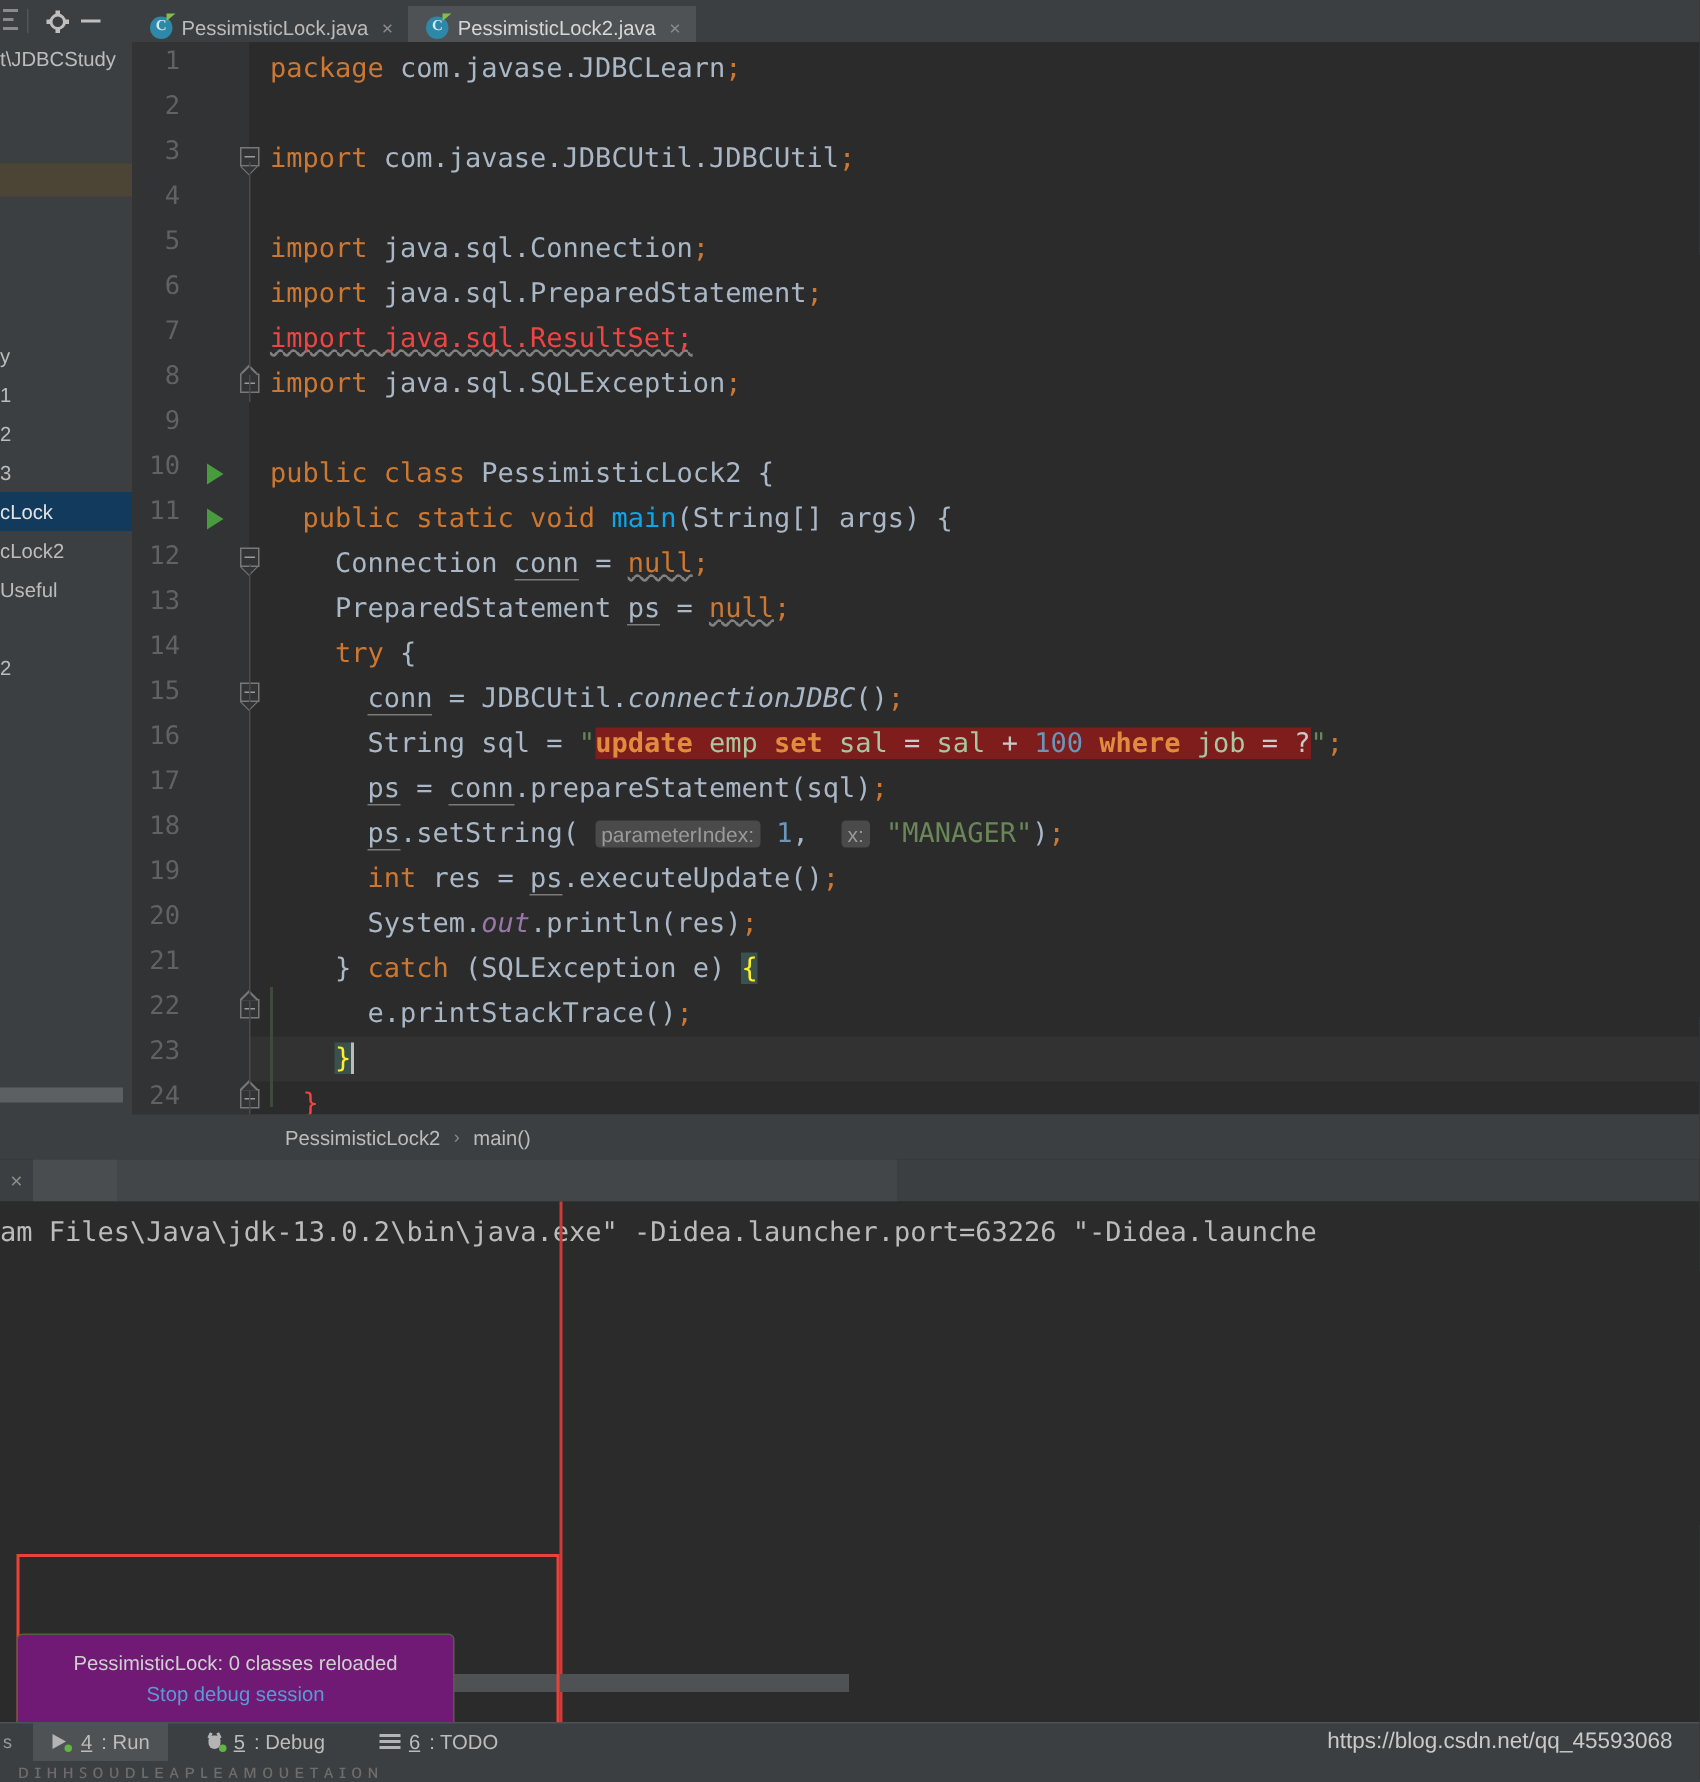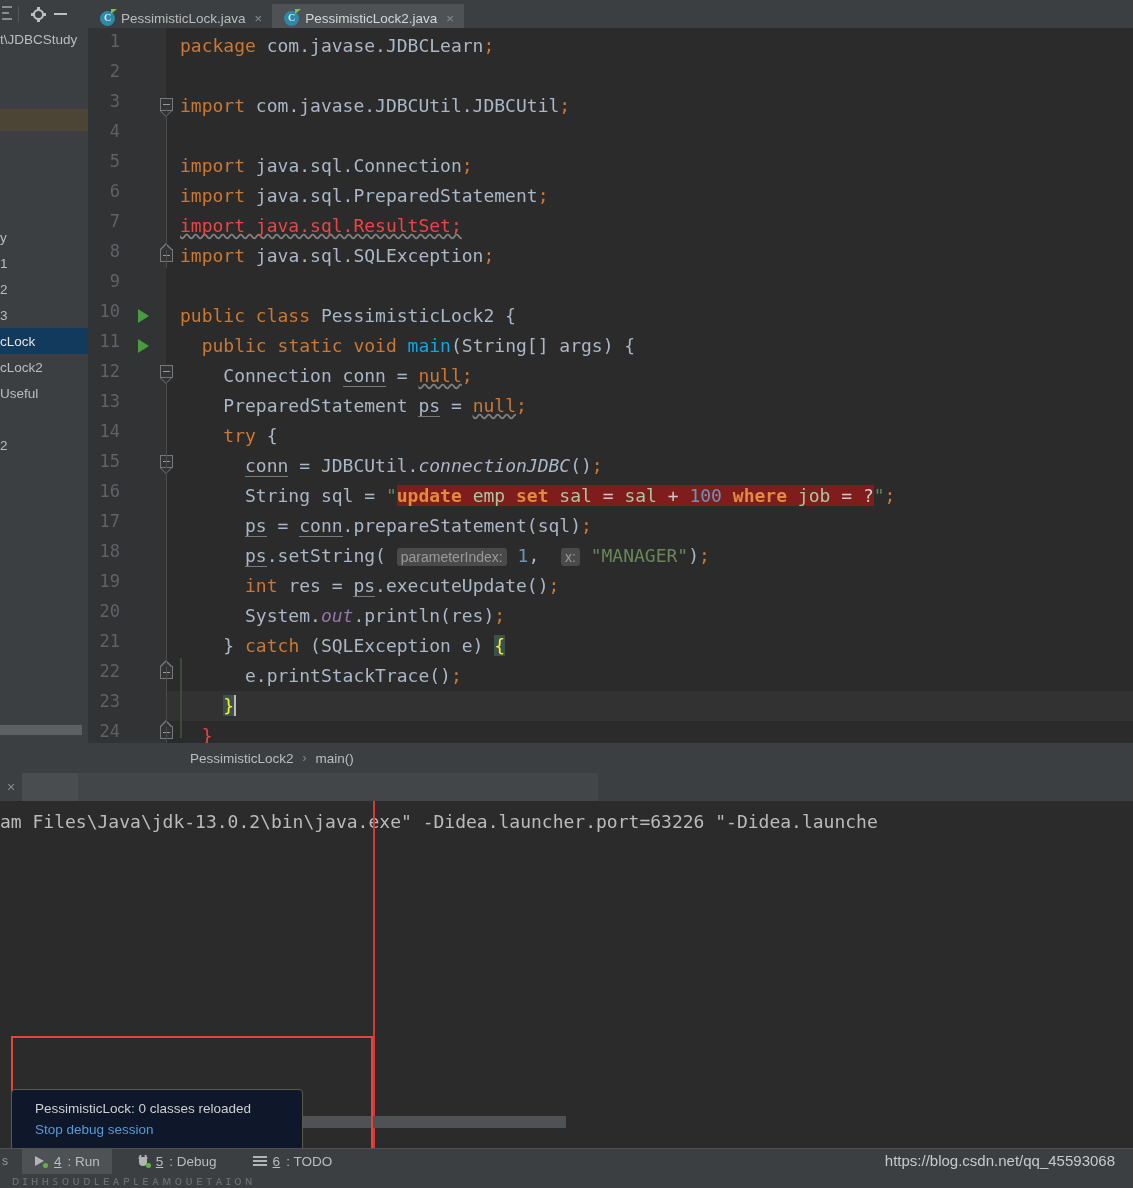--- a/index.html
+++ b/index.html
@@ -154,22 +154,22 @@
                 height:12px; background:#4f5254; }
   .console-redline{ position:absolute; left:373px; top:0; width:2px; height:347px;
                 background:#cf3b3b; }
 
   
   .redbox{ position:absolute; left:11px; top:1036px; width:362px; height:140px;
            border:2px solid #e8433a; background:transparent; }
 
   
   .balloon{ position:absolute; left:11px; top:1089px; width:292px; height:65px;
-            background:#0f172a; border:1px solid #555f48; border-radius:4px;
-            padding:9px 23px; }
+            background:#701a75; border:1px solid #555f48; border-radius:4px;
+            padding:9px 12px;text-align:center; }
   .balloon .l1{ font-size:13.5px; color:#cfcfcf; line-height:20px; }
   .balloon .l2{ font-size:13.5px; color:#5a9ad4; line-height:22px; cursor:pointer; }
   .balloon .tail{ position:absolute; left:135px; top:64px; width:0; height:0;
             border-left:11px solid transparent; border-right:11px solid transparent;
             border-top:11px solid #3f4a35; }
 
   
   .botbar{ position:absolute; left:0; top:1148px; width:1133px; height:26px;
            background:#3c3f41; display:flex; align-items:center; }
   .botbar .stripe{ position:absolute; left:0; top:0; width:1133px; height:1px;

